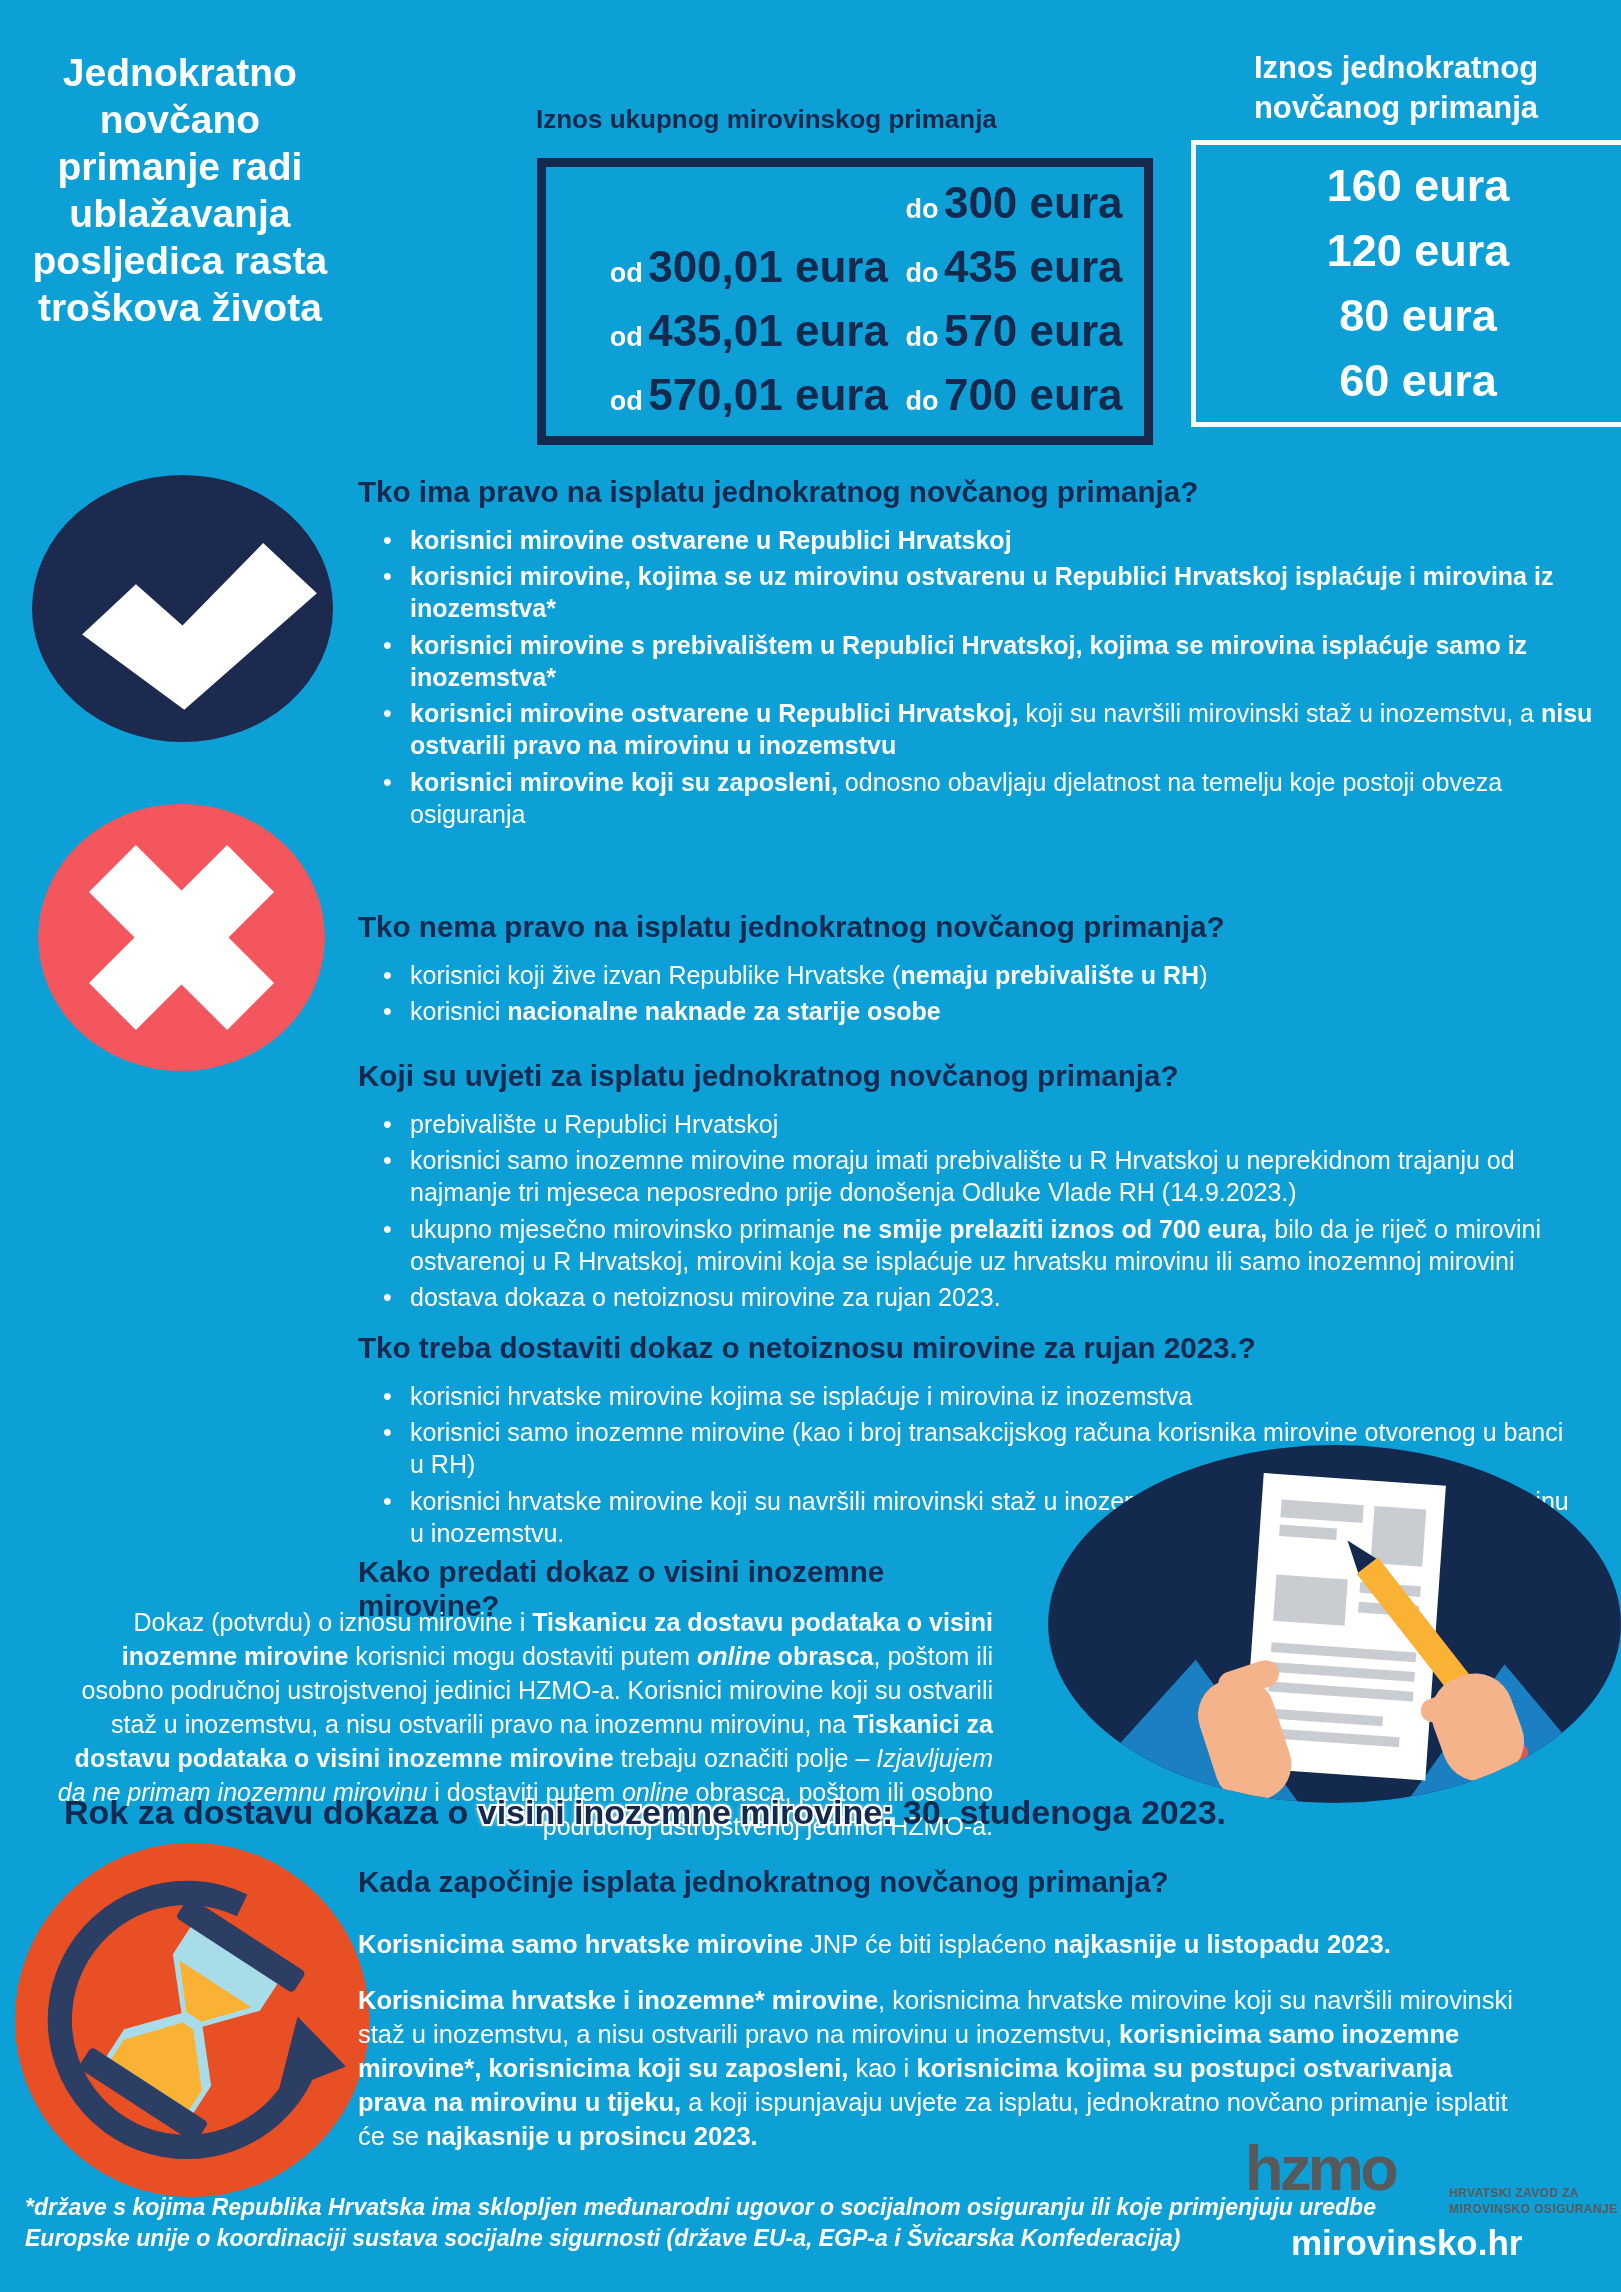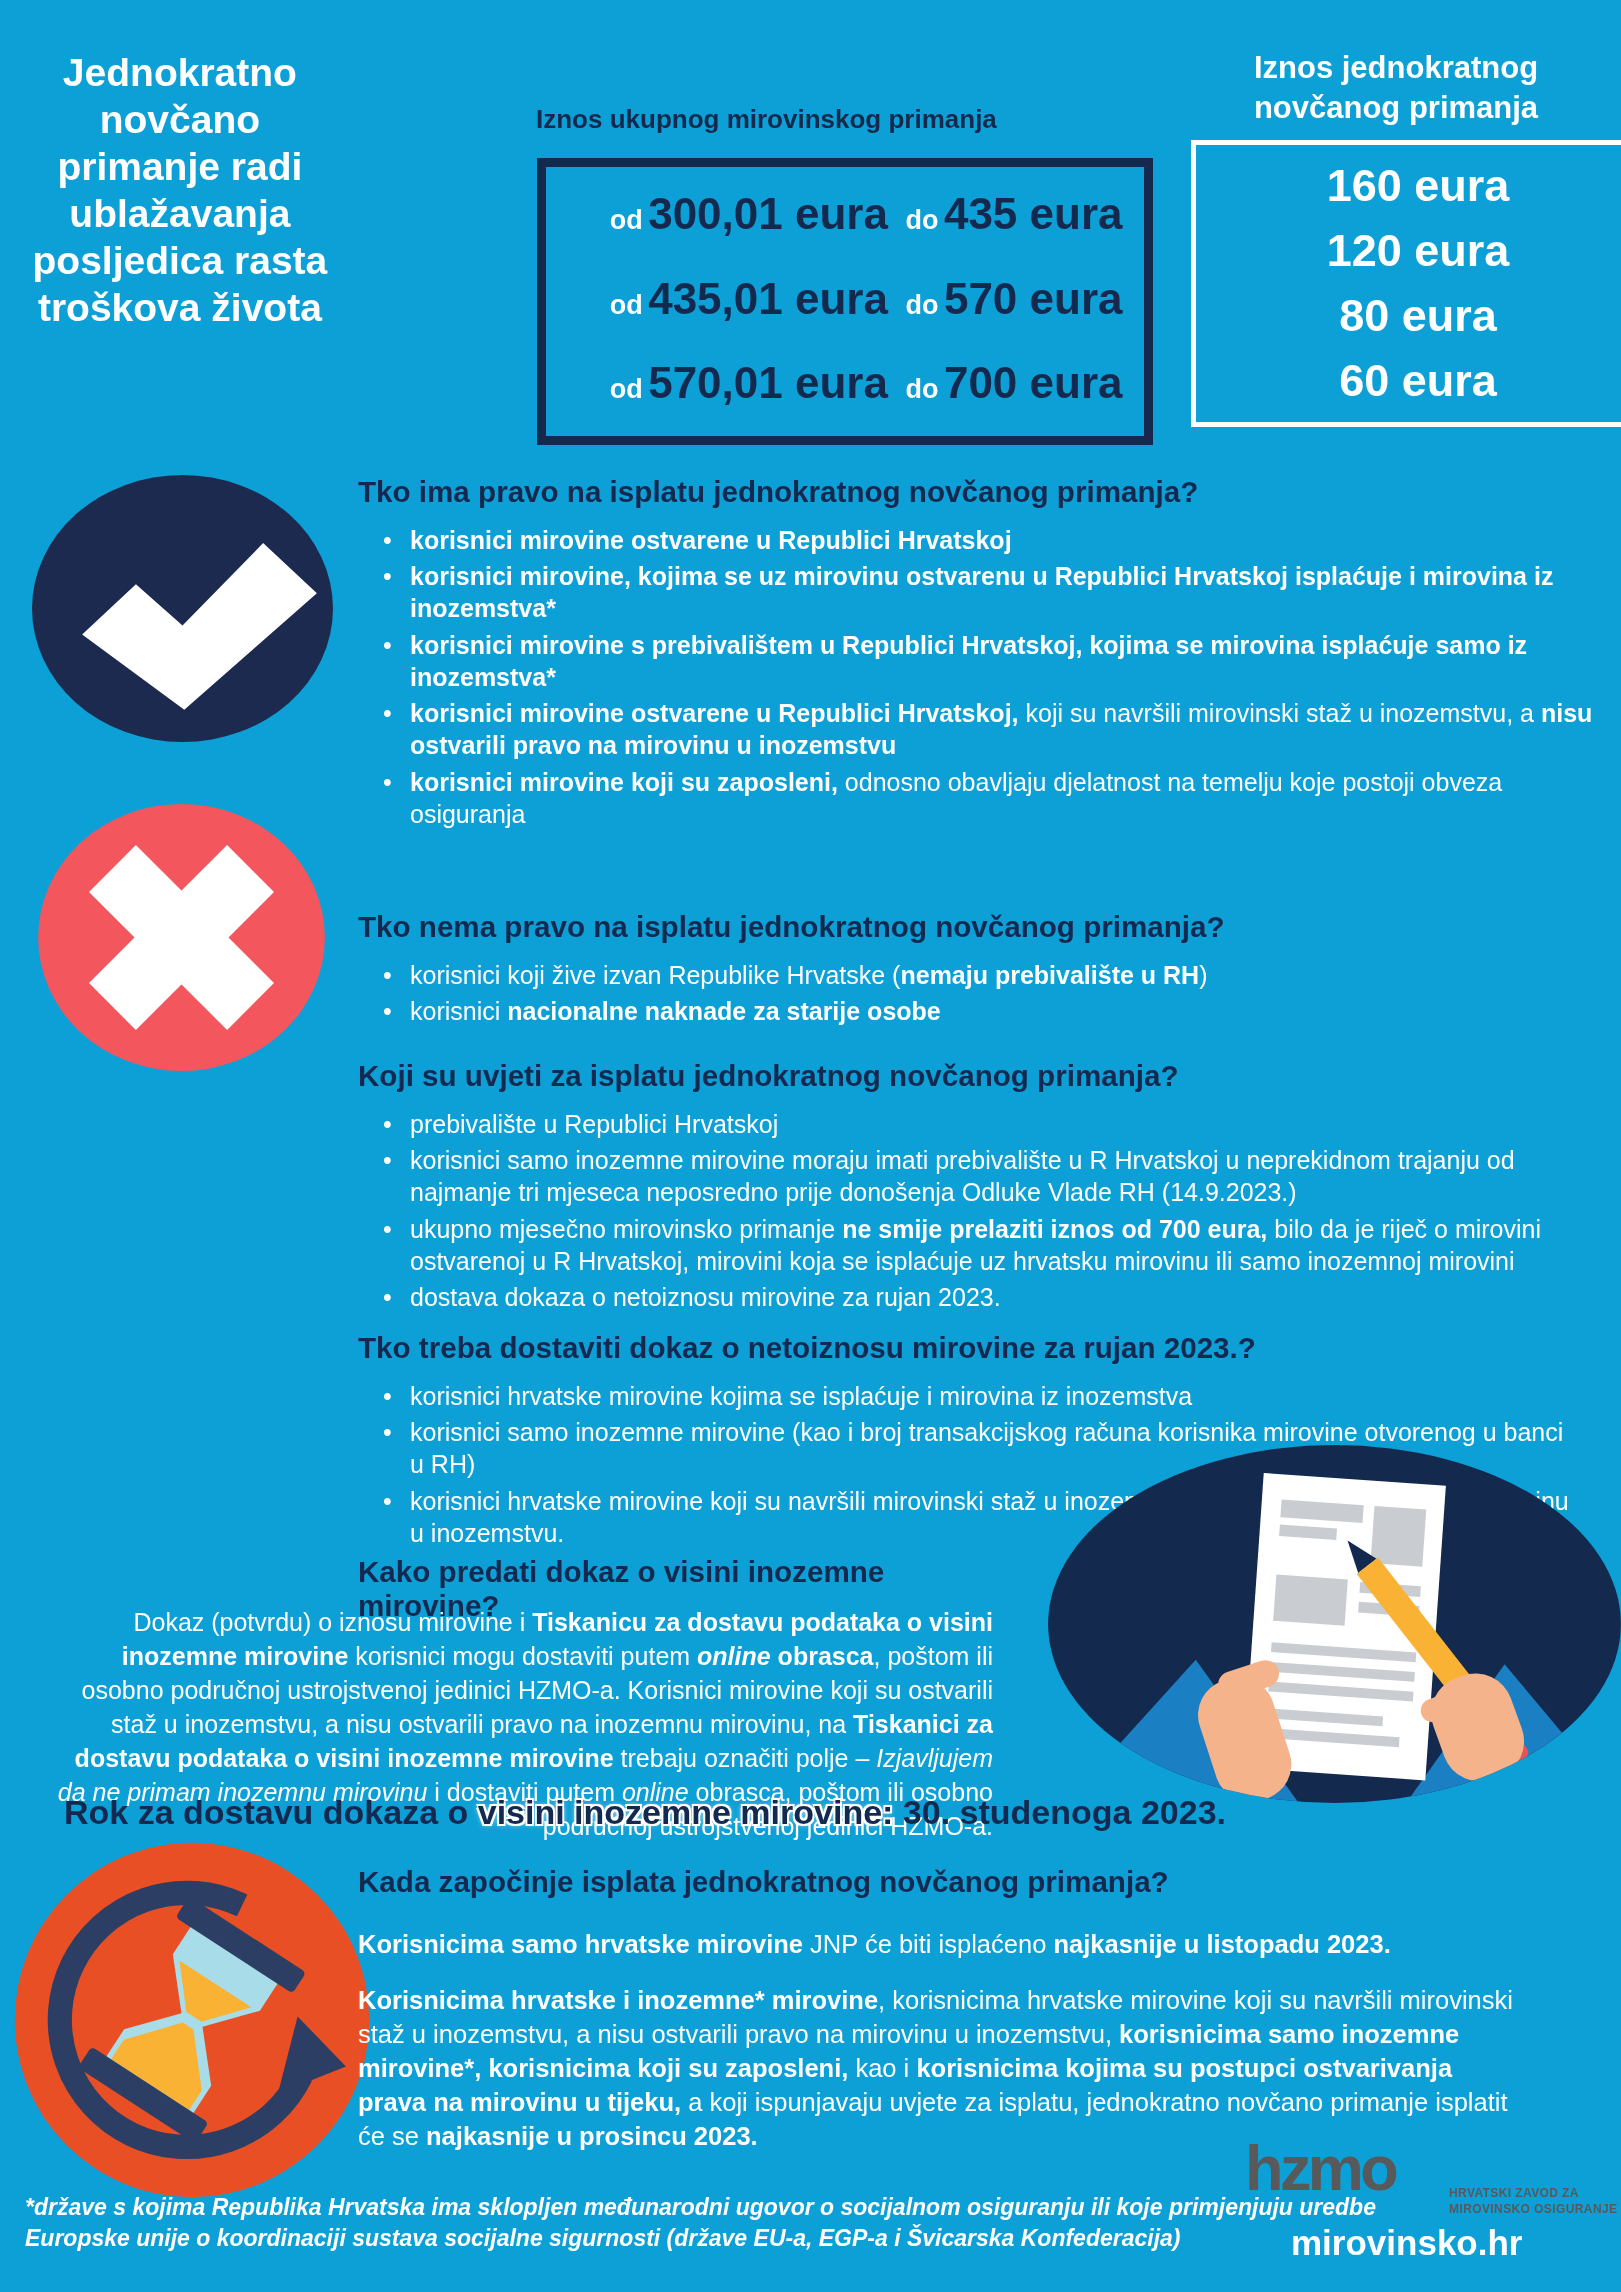--- a/index.html
+++ b/index.html
@@ -107,20 +107,24 @@
   }
 </style>
 </head>
 <body>
 
 <h1 class="abs page-title">Jednokratno novčano primanje radi ublažavanja posljedica rasta troškova života</h1>
 
 <div class="abs mid-header">Iznos ukupnog mirovinskog primanja</div>
 
 <div class="abs mid-box">
+  <div class="trow">
+    <span class="lit"></span><span></span>
+    <span class="lit">do</span><span>300 eura</span>
+  </div>
   <div class="trow">
     <span class="lit">od</span><span>300,01 eura</span>
     <span class="lit">do</span><span>435 eura</span>
   </div>
   <div class="trow">
     <span class="lit">od</span><span>435,01 eura</span>
     <span class="lit">do</span><span>570 eura</span>
   </div>
   <div class="trow">
     <span class="lit">od</span><span>570,01 eura</span>

